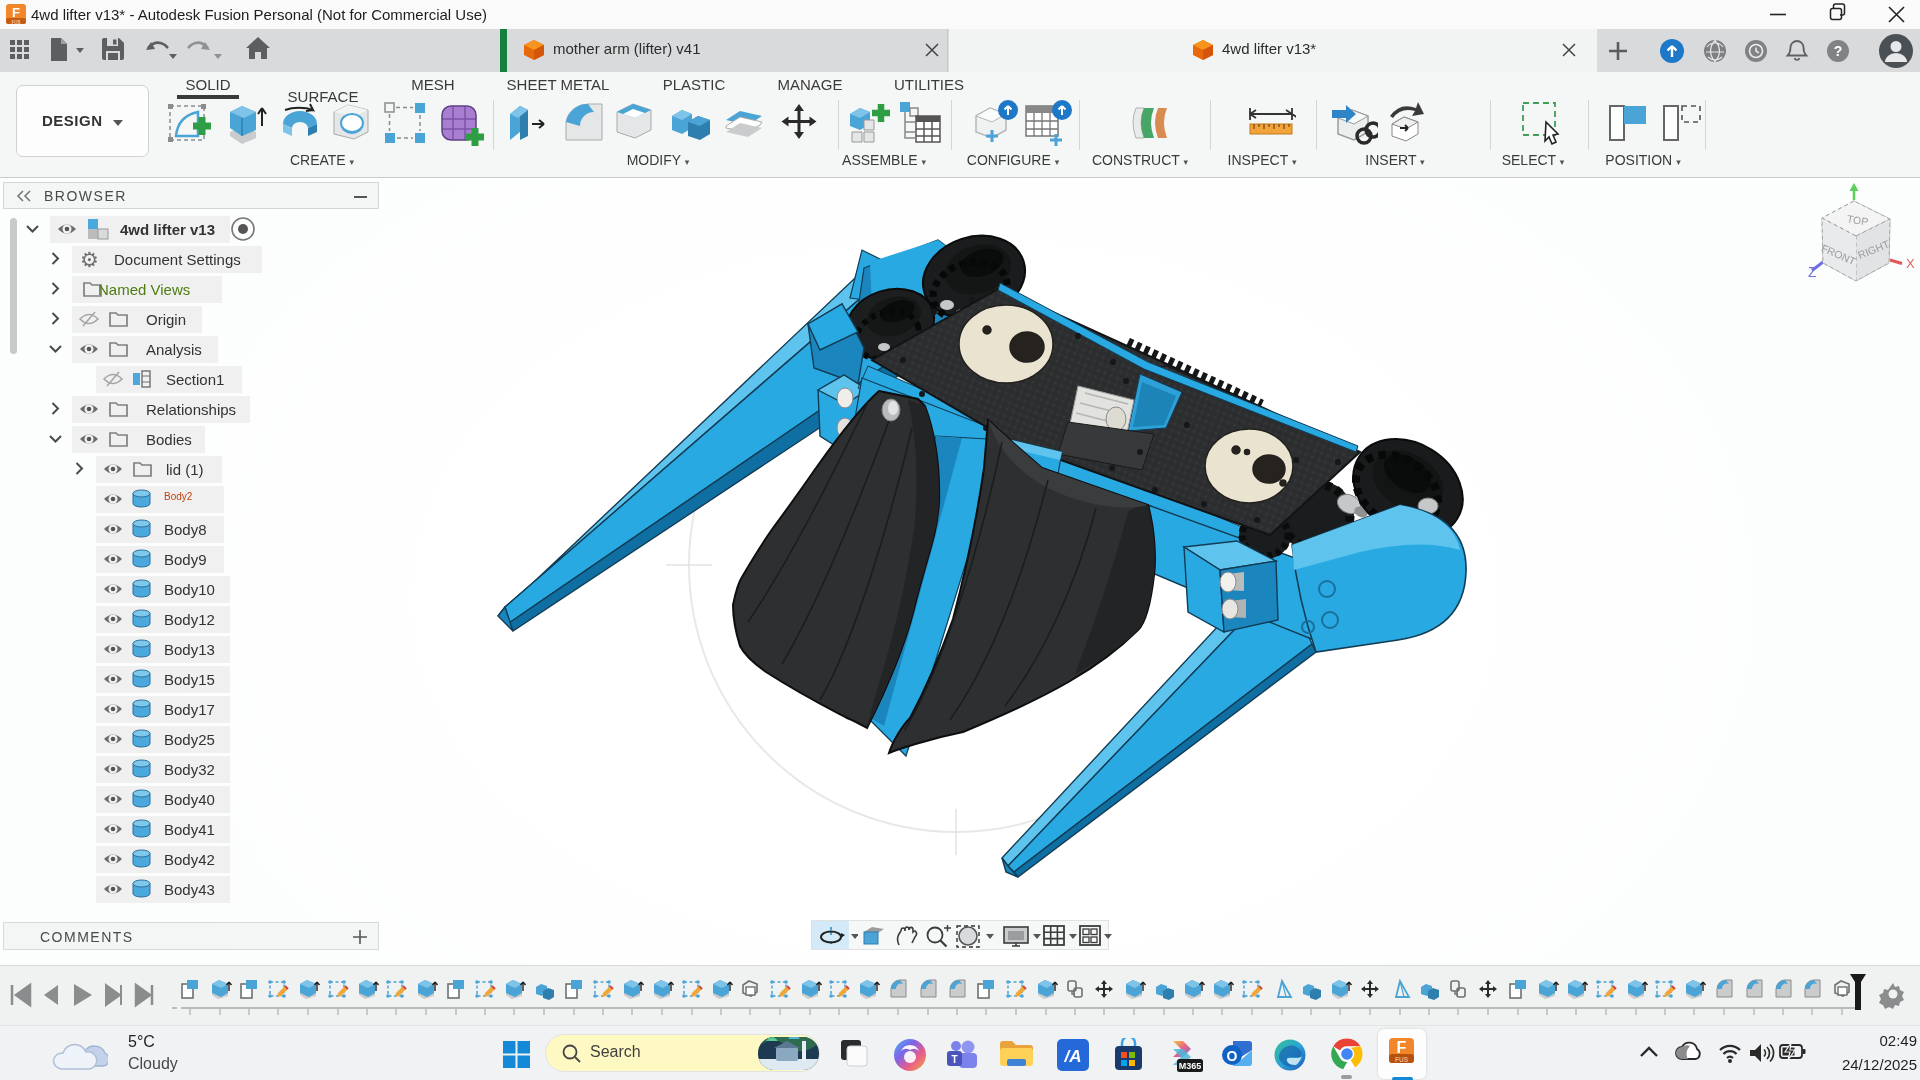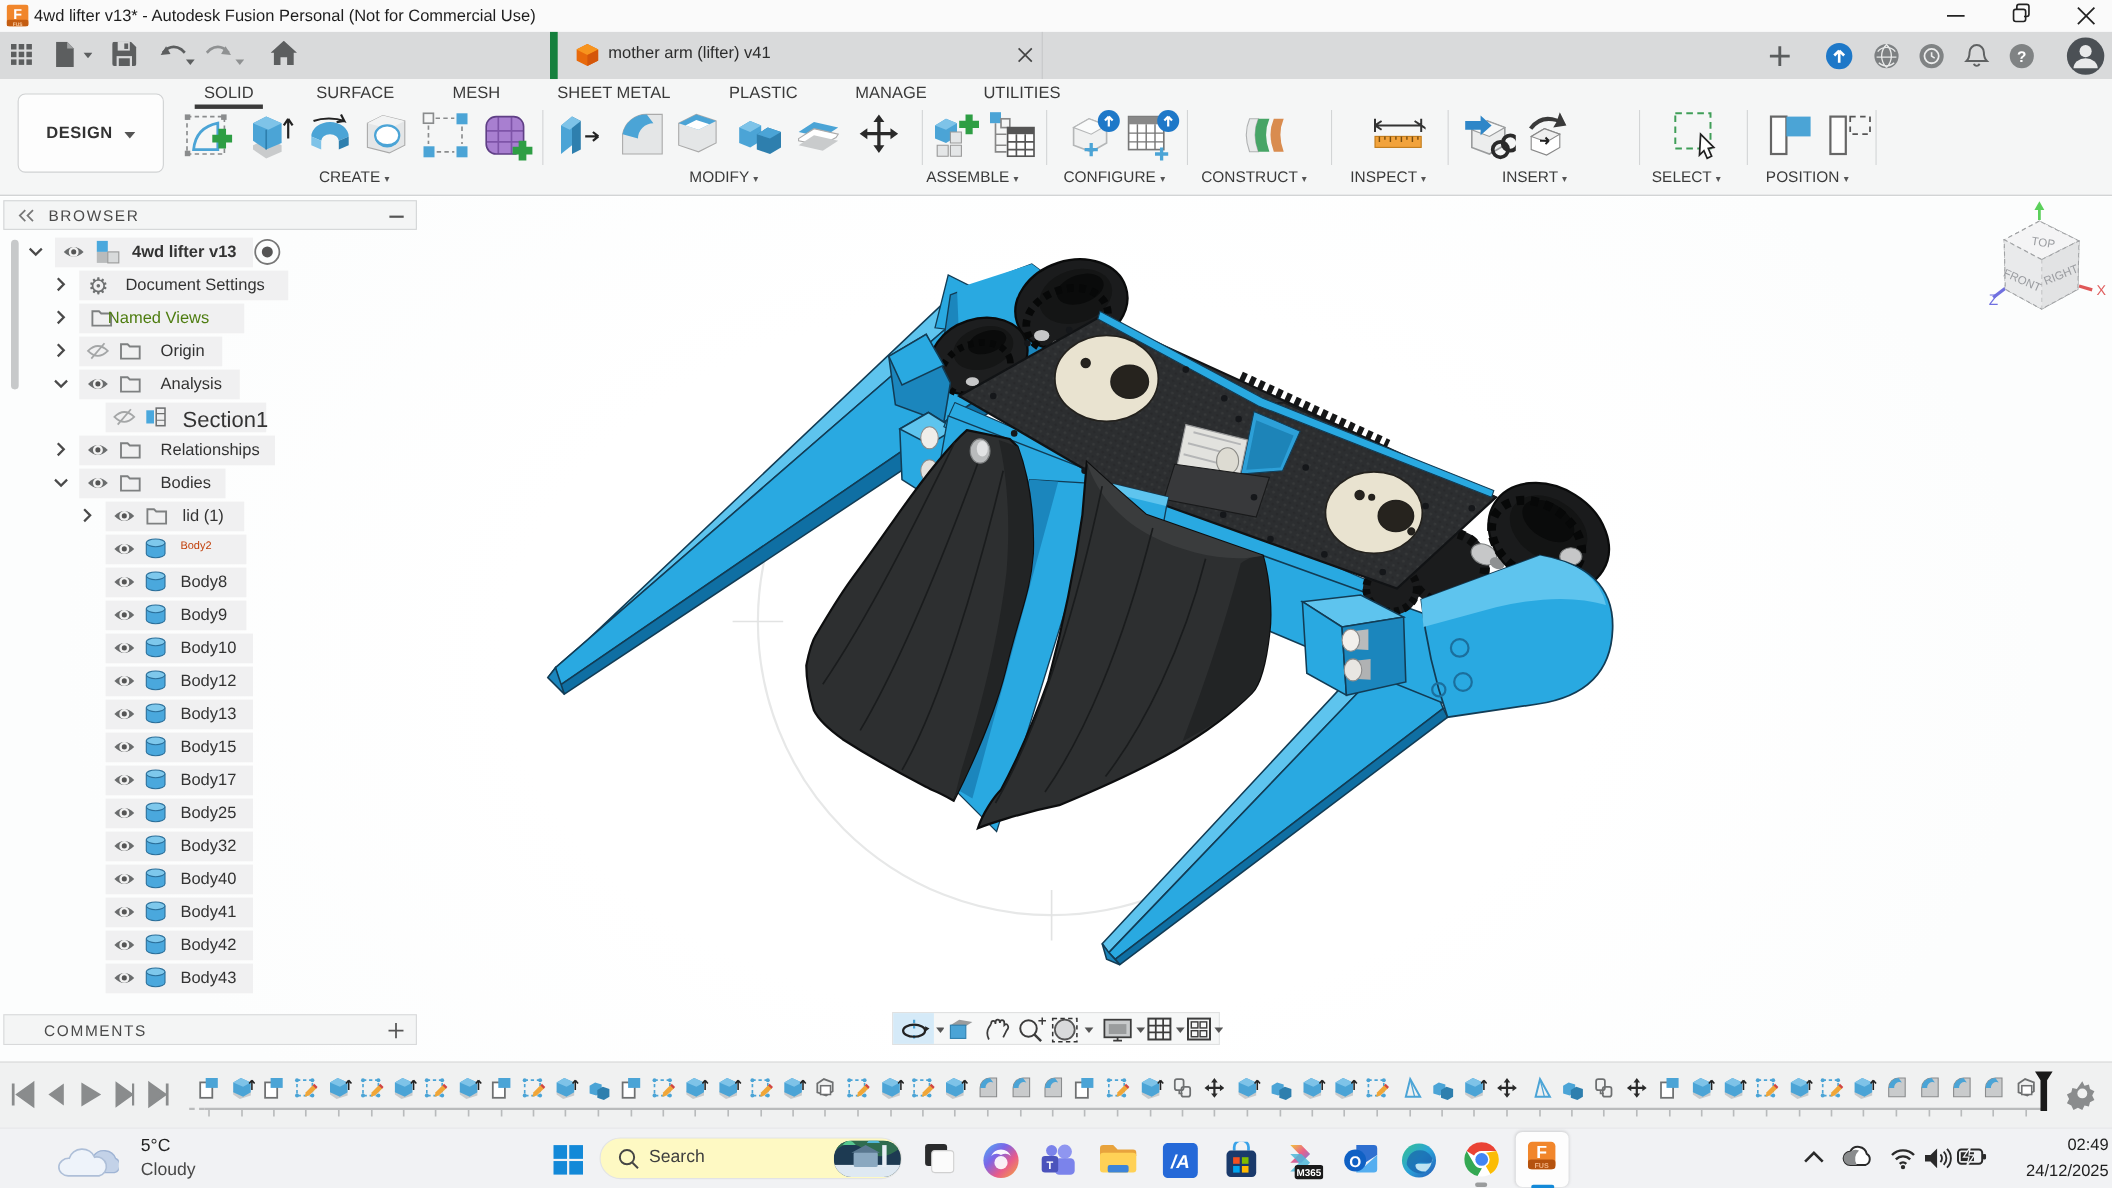--- a/index.html
+++ b/index.html
@@ -68,20 +68,31 @@
   <svg class="ab" style="left:17px;top:11px" width="20" height="20">
    <path d="M10 0 L20 5 V15 L10 20 L0 15 V5 Z" fill="#e8690b"></path>
    <path d="M10 0 L20 5 L10 10 L0 5 Z" fill="#f7941e"></path>
    <path d="M10 10 L20 5 V15 L10 20 Z" fill="#d4560a"></path>
   </svg>
   <div class="tx" style="left:46px;top:11px;font-size:15px;color:#2c2c2c">mother arm (lifter) v41</div>
   <svg class="ab" style="left:418px;top:14px" width="14" height="14">
         <path d="M1 1 l12 12 M13 1 l-12 12" stroke="#444" stroke-width="1.5"></path>
       </svg>
  </div>
+ <div class="ab" style="left:949px;top:0;width:648px;height:43px;background:#f2f3f3">
+  <svg class="ab" style="left:244px;top:11px" width="20" height="20">
+   <path d="M10 0 L20 5 V15 L10 20 L0 15 V5 Z" fill="#e8690b"></path>
+   <path d="M10 0 L20 5 L10 10 L0 5 Z" fill="#f7941e"></path>
+   <path d="M10 10 L20 5 V15 L10 20 Z" fill="#d4560a"></path>
+  </svg>
+  <div class="tx" style="left:273px;top:11px;font-size:15px;color:#2c2c2c">4wd lifter v13*</div>
+  <svg class="ab" style="left:613px;top:14px" width="14" height="14">
+        <path d="M1 1 l12 12 M13 1 l-12 12" stroke="#444" stroke-width="1.5"></path>
+      </svg>
+ </div>
  <svg class="ab" style="left:1608px;top:12px" width="20" height="20">
       <path d="M10 1 v18 M1 10 h18" stroke="#5a5c5d" stroke-width="2.6"></path>
     </svg>
  <svg class="ab" style="left:1659px;top:9px" width="26" height="26">
   <circle cx="13" cy="13" r="12" fill="#1e78c8"></circle>
   <path d="M13 19 V8 M13 8 l-4.5 4.5 M13 8 l4.5 4.5" stroke="#fff" stroke-width="2.4" fill="none"></path>
  </svg>
  <svg class="ab" style="left:1702px;top:9px" width="26" height="26">
   <circle cx="13" cy="13" r="11" fill="#7d8082"></circle>
   <path d="M5 9 a10 10 0 0 1 16 0 M4 14 h18 M6 19 a10 10 0 0 0 14 0 M13 2.5 a18 16 0 0 1 0 21 M13 2.5 a18 16 0 0 0 0 21" stroke="#e8e9e9" stroke-width="1.2" fill="none"></path>
@@ -105,21 +116,21 @@
   <path d="M7 29 a11 9 0 0 1 22 0 z" fill="#e8e9ea"></path>
  </svg>
 </div>
 <div class="ab" id="ribbon">
 <div class="ab" style="left:16px;top:13px;width:133px;height:72px;background:#fdfdfd;border:1px solid #cfd1d2;border-radius:7px"></div>
 <div class="tx" style="left:42px;top:40px;font-size:15px;font-weight:bold;color:#333;letter-spacing:0.5px">DESIGN</div>
 <svg class="ab" style="left:113px;top:48px" width="10" height="7">
       <path d="M0 0 l5 6 5-6 z" fill="#555"></path>
     </svg>
 <div class="tx" style="left:208px;top:4px;transform:translateX(-50%);font-size:15px;color:#3a3a3a">SOLID</div>
-<div class="tx" style="left:323px;top:4px;transform:translateX(-50%);font-size:15px;color:#3a3a3a">SURFACE</div>
+<div class="tx" style="left:323px;top:16px;transform:translateX(-50%);font-size:15px;color:#3a3a3a">SURFACE</div>
 <div class="tx" style="left:433px;top:4px;transform:translateX(-50%);font-size:15px;color:#3a3a3a">MESH</div>
 <div class="tx" style="left:558px;top:4px;transform:translateX(-50%);font-size:15px;color:#3a3a3a">SHEET METAL</div>
 <div class="tx" style="left:694px;top:4px;transform:translateX(-50%);font-size:15px;color:#3a3a3a">PLASTIC</div>
 <div class="tx" style="left:810px;top:4px;transform:translateX(-50%);font-size:15px;color:#3a3a3a">MANAGE</div>
 <div class="tx" style="left:929px;top:4px;transform:translateX(-50%);font-size:15px;color:#3a3a3a">UTILITIES</div>
 <div class="ab" style="left:177px;top:23px;width:62px;height:4px;background:#3a3a3a"></div>
 <div class="tx" style="left:322px;top:80px;transform:translateX(-50%);font-size:14px;color:#3a3a3a">CREATE <span style="font-size:9px;color:#555">▾</span></div>
 <div class="tx" style="left:658px;top:80px;transform:translateX(-50%);font-size:14px;color:#3a3a3a">MODIFY <span style="font-size:9px;color:#555">▾</span></div>
 <div class="tx" style="left:884px;top:80px;transform:translateX(-50%);font-size:14px;color:#3a3a3a">ASSEMBLE <span style="font-size:9px;color:#555">▾</span></div>
 <div class="tx" style="left:1013px;top:80px;transform:translateX(-50%);font-size:14px;color:#3a3a3a">CONFIGURE <span style="font-size:9px;color:#555">▾</span></div>
@@ -667,21 +678,21 @@
     <g transform="translate(133,698)">
       <path d="M0 3.5 v10 a8.5 3.5 0 0 0 17 0 v-10" fill="#4aa8dd" stroke="#2b6f9a"></path>
       <ellipse cx="8.5" cy="3.5" rx="8.5" ry="3.5" fill="#7ec8ec" stroke="#2b6f9a"></ellipse>
     </g>
   </svg>
 <div class="tx" style="left:120px;top:221px;font-size:15px;font-weight:bold;color:#333">4wd lifter v13</div>
 <div class="tx" style="left:114px;top:251px;font-size:15px;color:#333">Document Settings</div>
 <div class="tx" style="left:98px;top:281px;font-size:15px;color:#4d7c0f">Named Views</div>
 <div class="tx" style="left:146px;top:311px;font-size:15px;color:#333">Origin</div>
 <div class="tx" style="left:146px;top:341px;font-size:15px;color:#333">Analysis</div>
-<div class="tx" style="left:166px;top:371px;font-size:20px;color:#333">Section1</div>
+<div class="tx" style="left:166px;top:371px;font-size:15px;color:#333">Section1</div>
 <div class="tx" style="left:146px;top:401px;font-size:15px;color:#333">Relationships</div>
 <div class="tx" style="left:146px;top:431px;font-size:15px;color:#333">Bodies</div>
 <div class="tx" style="left:166px;top:461px;font-size:15px;color:#333">lid (1)</div>
 <div class="tx" style="left:164px;top:491px;font-size:10px;color:#c2410c">Body2</div>
 <div class="tx" style="left:164px;top:521px;font-size:15px;color:#333">Body8</div>
 <div class="tx" style="left:164px;top:551px;font-size:15px;color:#333">Body9</div>
 <div class="tx" style="left:164px;top:581px;font-size:15px;color:#333">Body10</div>
 <div class="tx" style="left:164px;top:611px;font-size:15px;color:#333">Body12</div>
 <div class="tx" style="left:164px;top:641px;font-size:15px;color:#333">Body13</div>
 <div class="tx" style="left:164px;top:671px;font-size:15px;color:#333">Body15</div>

